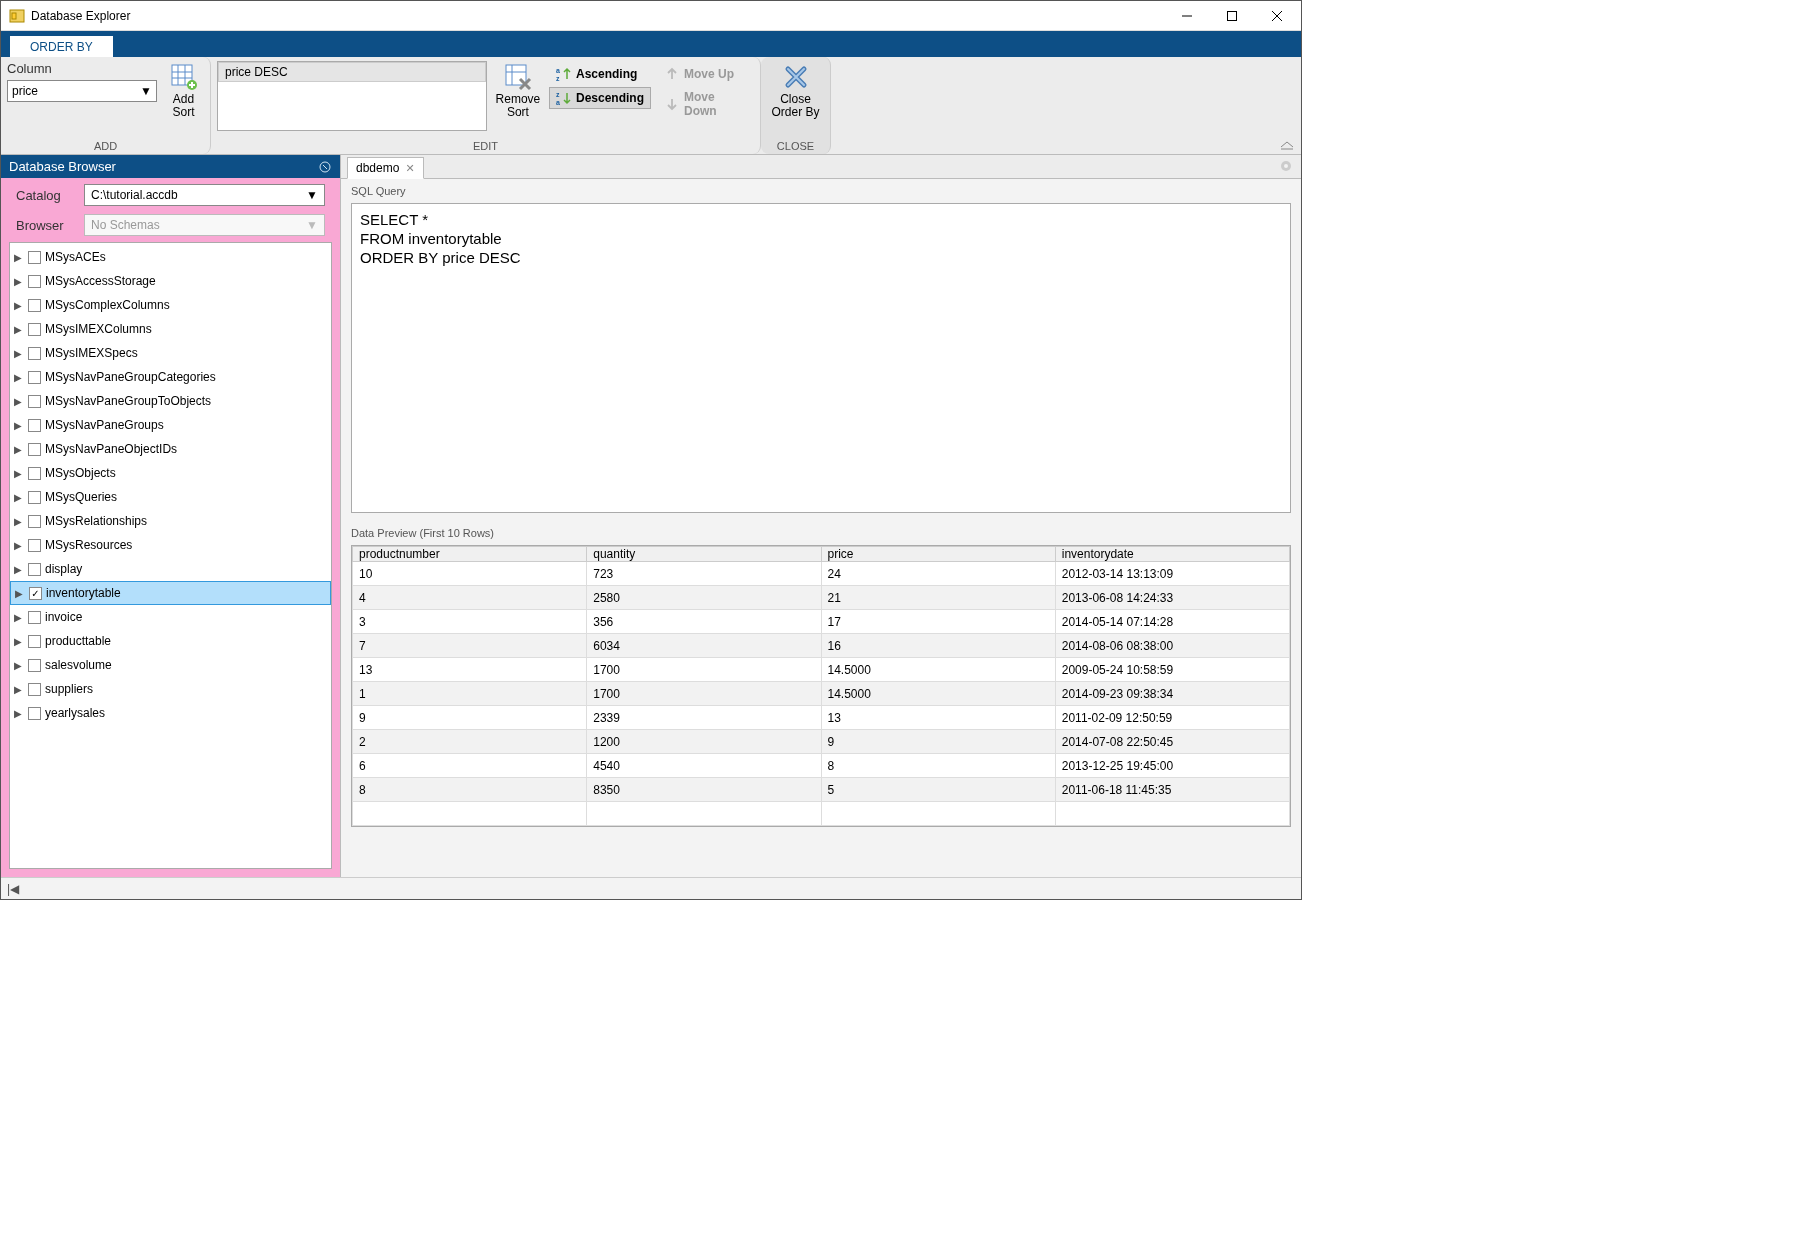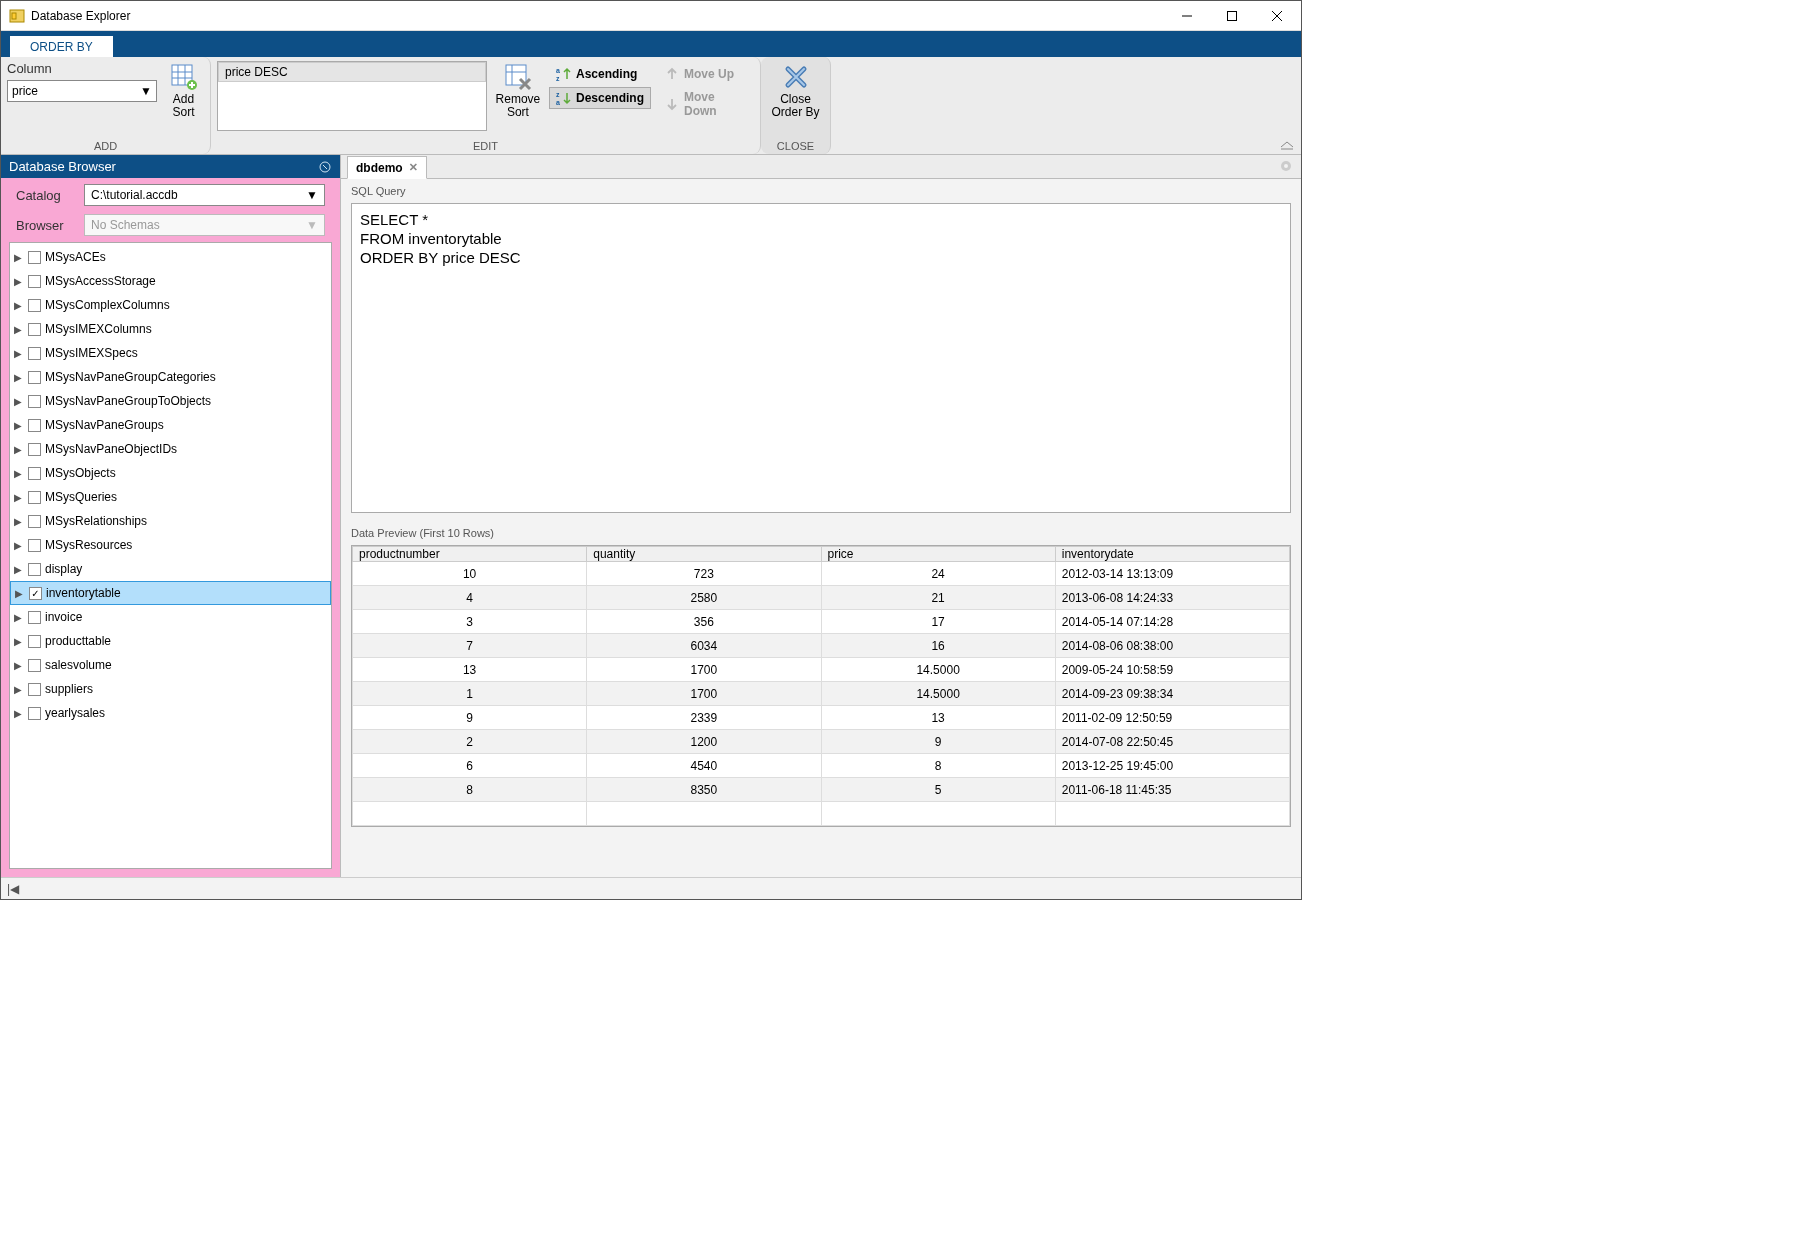--- a/index.html
+++ b/index.html
@@ -45,34 +45,34 @@
 .row .lbl { width: 60px; font-size: 13px; color: #333; }
 .dd { flex: 1; height: 22px; border: 1px solid #888; background: #fff; display: flex; align-items: center; justify-content: space-between; padding: 0 6px; }
 .dd.dis { color: #999; border-color: #bbb; background: #f8f8f8; }
 .tree { flex: 1; margin: 0 8px 8px 8px; border: 1px solid #aaa; background: #fff; overflow: auto; padding: 2px 0; }
 .tnode { display: flex; align-items: center; gap: 4px; padding: 2px 4px; height: 24px; }
 .tnode.sel { background: #b3dffb; border: 1px solid #3399dd; }
 .tnode .arrow { width: 10px; color: #555; font-size: 10px; }
 .tnode .cb { width: 13px; height: 13px; border: 1px solid #888; background: #fff; display: flex; align-items: center; justify-content: center; font-size: 10px; }
 
 .main { flex: 1; display: flex; flex-direction: column; background: #f3f3f3; min-width: 0; }
-.doctabs { height: 24px; display: flex; padding-left: 6px; border-bottom: 1px solid #bbb; background: #ececec; position: relative; font-weight: bold; }
+.doctabs { height: 24px; display: flex; align-items: flex-end; padding-left: 6px; border-bottom: 1px solid #bbb; background: #ececec; position: relative; }
 .doctab { background: #fff; border: 1px solid #bbb; border-bottom: 1px solid #fff; padding: 3px 8px; display: flex; align-items: center; gap: 6px; position: relative; top: 1px; }
 .doctab .x { color: #888; font-size: 11px; }
 .doctabs .rgear { position: absolute; right: 8px; top: 4px; color: #aaa; }
 
 .docbody { flex: 1; padding: 6px 10px 10px 10px; display: flex; flex-direction: column; gap: 6px; overflow: auto; background: #f3f3f3; }
 .seclabel { font-size: 11px; color: #555; }
 .sqlbox { border: 1px solid #aaa; background: #fff; height: 310px; padding: 6px 8px; font-family: Arial, sans-serif; font-size: 15px; line-height: 19px; white-space: pre; }
 
 .tablewrap { border: 1px solid #aaa; background: #fff; }
 table.preview { width: 100%; border-collapse: collapse; table-layout: fixed; }
 table.preview th { text-align: left; font-weight: normal; background: #f0f0f0; border: 1px solid #ccc; padding: 0 6px; }
 table.preview td { border: 1px solid #ddd; padding: 3px 6px; height: 24px; }
-table.preview td.num { text-align: center; }
+table.preview td.num { text-align: left; }
 table.preview tbody tr:nth-child(even) { background: #f2f2f2; }
 
 .statusbar { height: 22px; border-top: 1px solid #ccc; background: #f3f3f3; display: flex; align-items: center; padding: 0 6px; color: #555; }
 
 svg { display: block; }
 </style>
 </head>
 <body>
 
 <div class="window">

